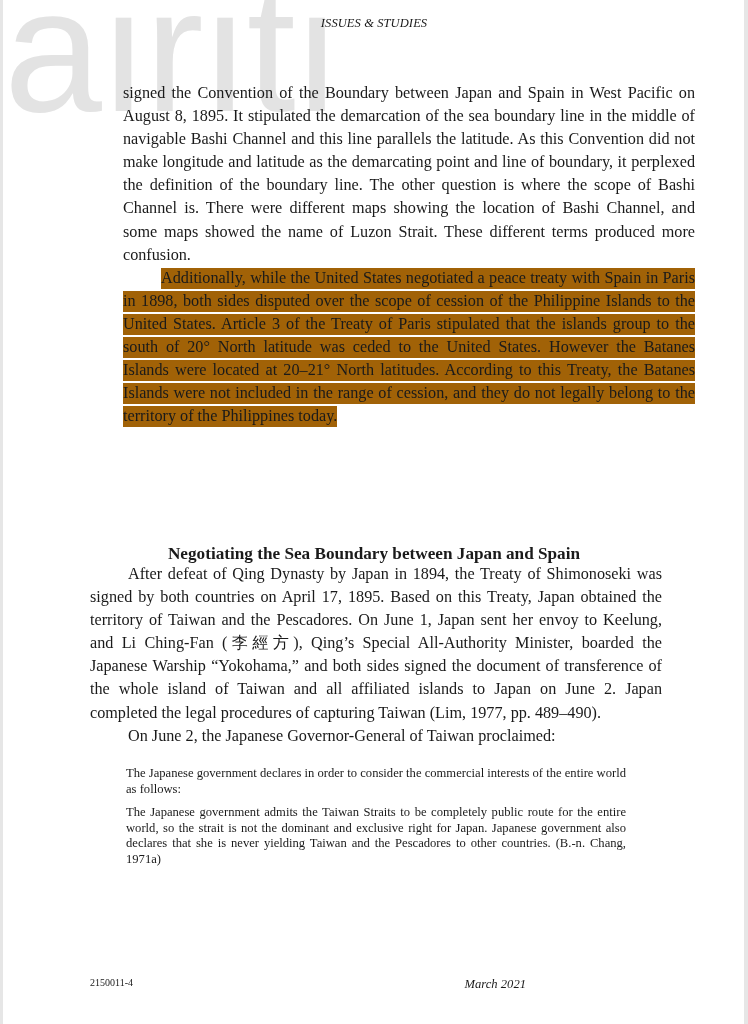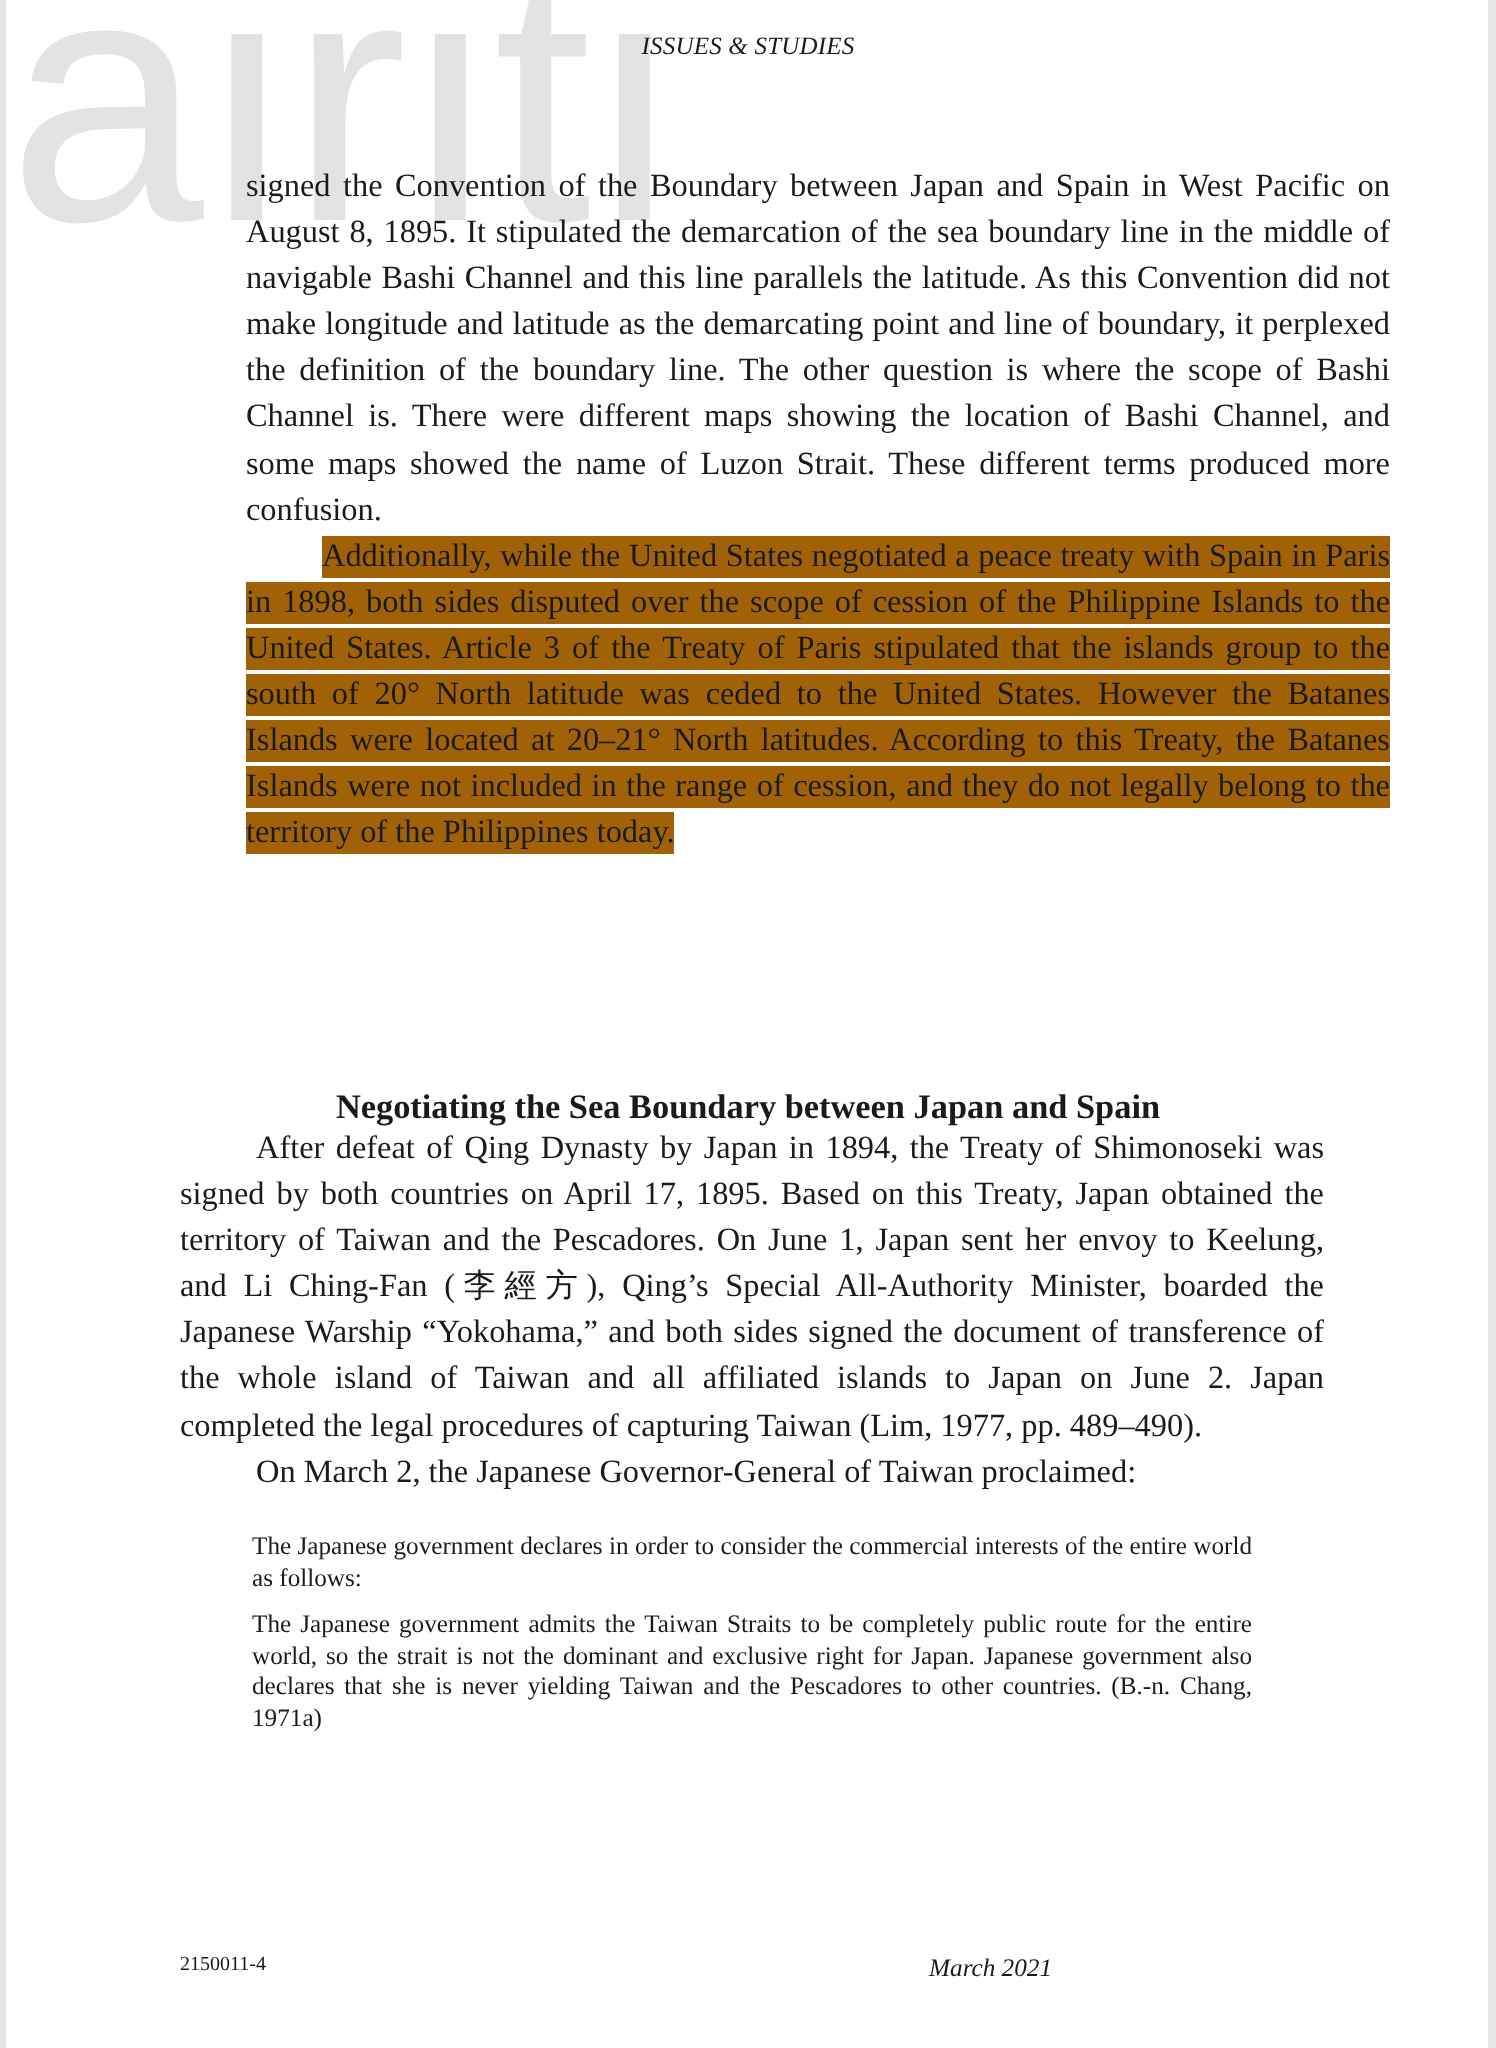--- a/index.html
+++ b/index.html
@@ -69,21 +69,21 @@
 
   <div class="body-text" style="top:82px;margin-left:33px;">
     <p class="para">signed the Convention of the Boundary between Japan and Spain in West Pacific on August 8, 1895. It stipulated the demarcation of the sea boundary line in the middle of navigable Bashi Channel and this line parallels the latitude. As this Convention did not make longitude and latitude as the demarcating point and line of boundary, it perplexed the definition of the boundary line. The other question is where the scope of Bashi Channel is. There were different maps showing the location of Bashi Channel, and some maps showed the name of Luzon Strait. These different terms produced more confusion.</p>
     <p class="para indent"><span class="hl">Additionally, while the United States negotiated a peace treaty with Spain in Paris in 1898, both sides disputed over the scope of cession of the Philippine Islands to the United States. Article 3 of the Treaty of Paris stipulated that the islands group to the south of 20° North latitude was ceded to the United States. However the Batanes Islands were located at 20–21° North latitudes. According to this Treaty, the Batanes Islands were not included in the range of cession, and they do not legally belong to the territory of the Philippines today.</span></p>
   </div>
 
   <div class="section-heading">Negotiating the Sea Boundary between Japan and Spain</div>
 
   <div class="body-text" style="top:563px;">
     <p class="para indent">After defeat of Qing Dynasty by Japan in 1894, the Treaty of Shimonoseki was signed by both countries on April 17, 1895. Based on this Treaty, Japan obtained the territory of Taiwan and the Pescadores. On June 1, Japan sent her envoy to Keelung, and Li Ching-Fan (李經方), Qing’s Special All-Authority Minister, boarded the Japanese Warship “Yokohama,” and both sides signed the document of transference of the whole island of Taiwan and all affiliated islands to Japan on June 2. Japan completed the legal procedures of capturing Taiwan (Lim, 1977, pp. 489–490).</p>
-    <p class="para indent">On March 2, the Japanese Governor-General of Taiwan proclaimed:</p>
+    <p class="para indent">On June 2, the Japanese Governor-General of Taiwan proclaimed:</p>
   </div>
 
   <div class="quote" style="top:766px;">
     <p>The Japanese government declares in order to consider the commercial interests of the entire world as follows:</p>
     <p>The Japanese government admits the Taiwan Straits to be completely public route for the entire world, so the strait is not the dominant and exclusive right for Japan. Japanese government also declares that she is never yielding Taiwan and the Pescadores to other countries. (B.-n. Chang, 1971a)</p>
   </div>
 
 
   <div class="footer-left">2150011-4</div>
   <div class="footer-right">March 2021</div>

